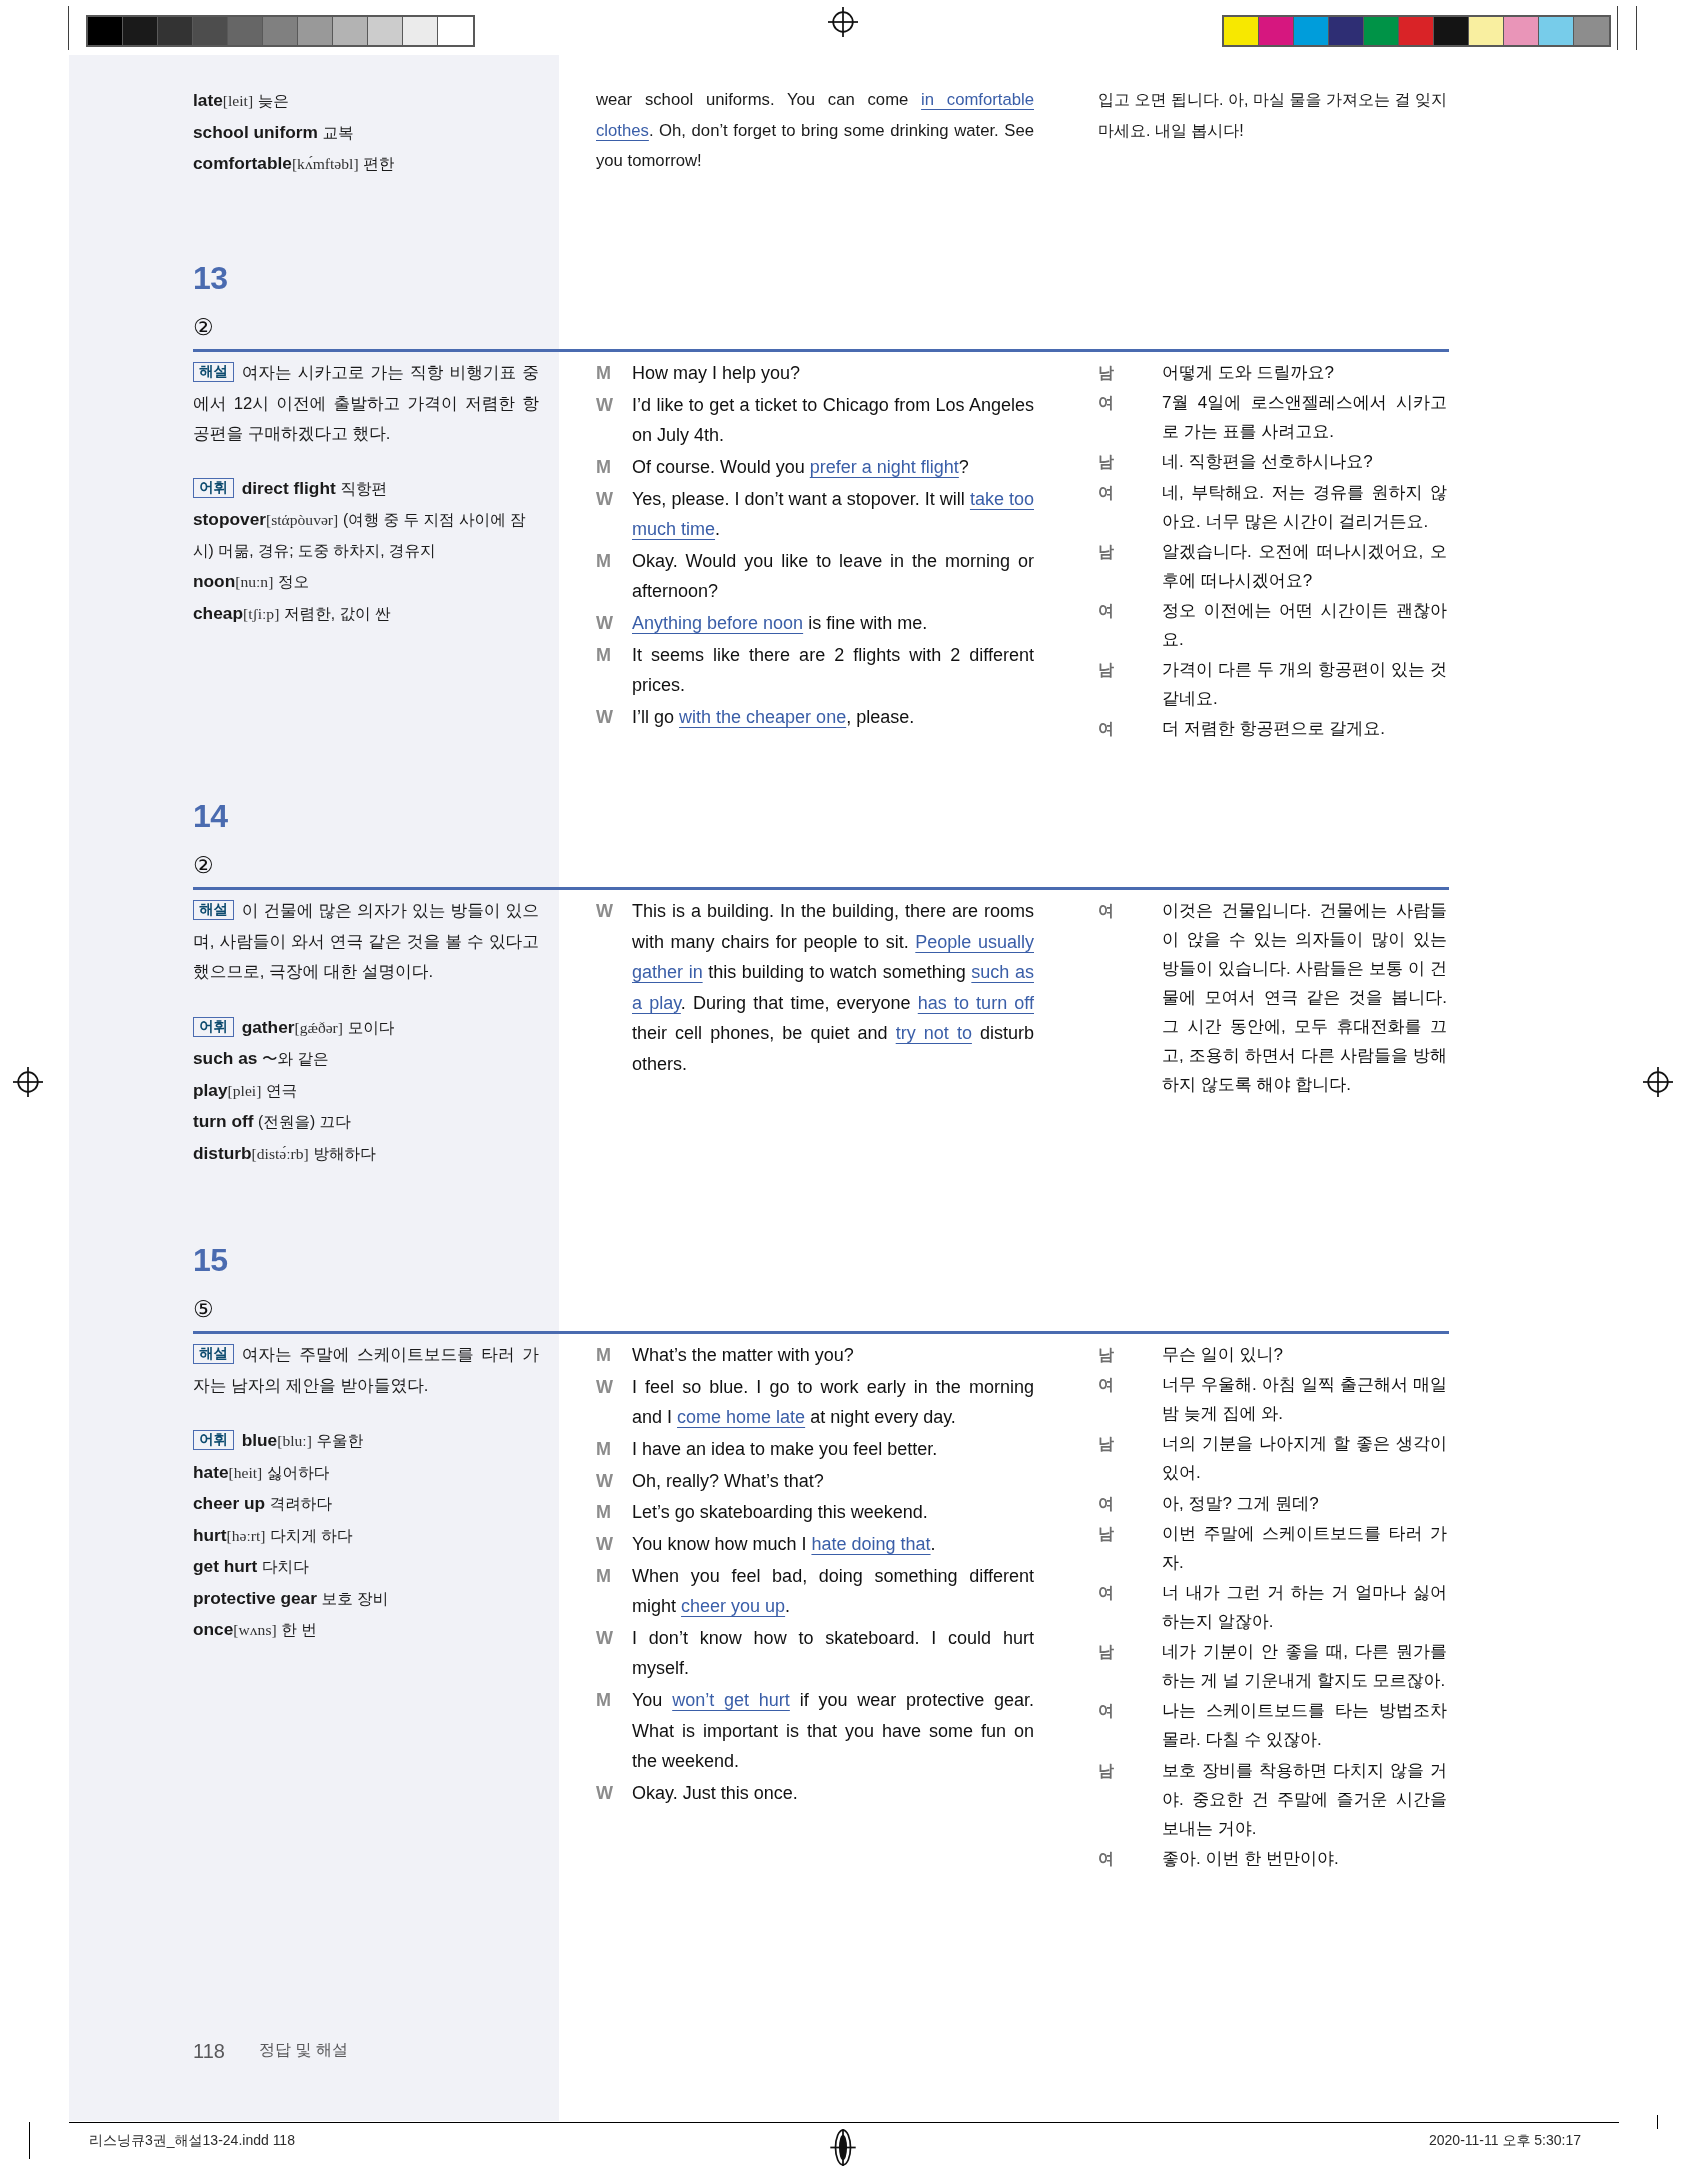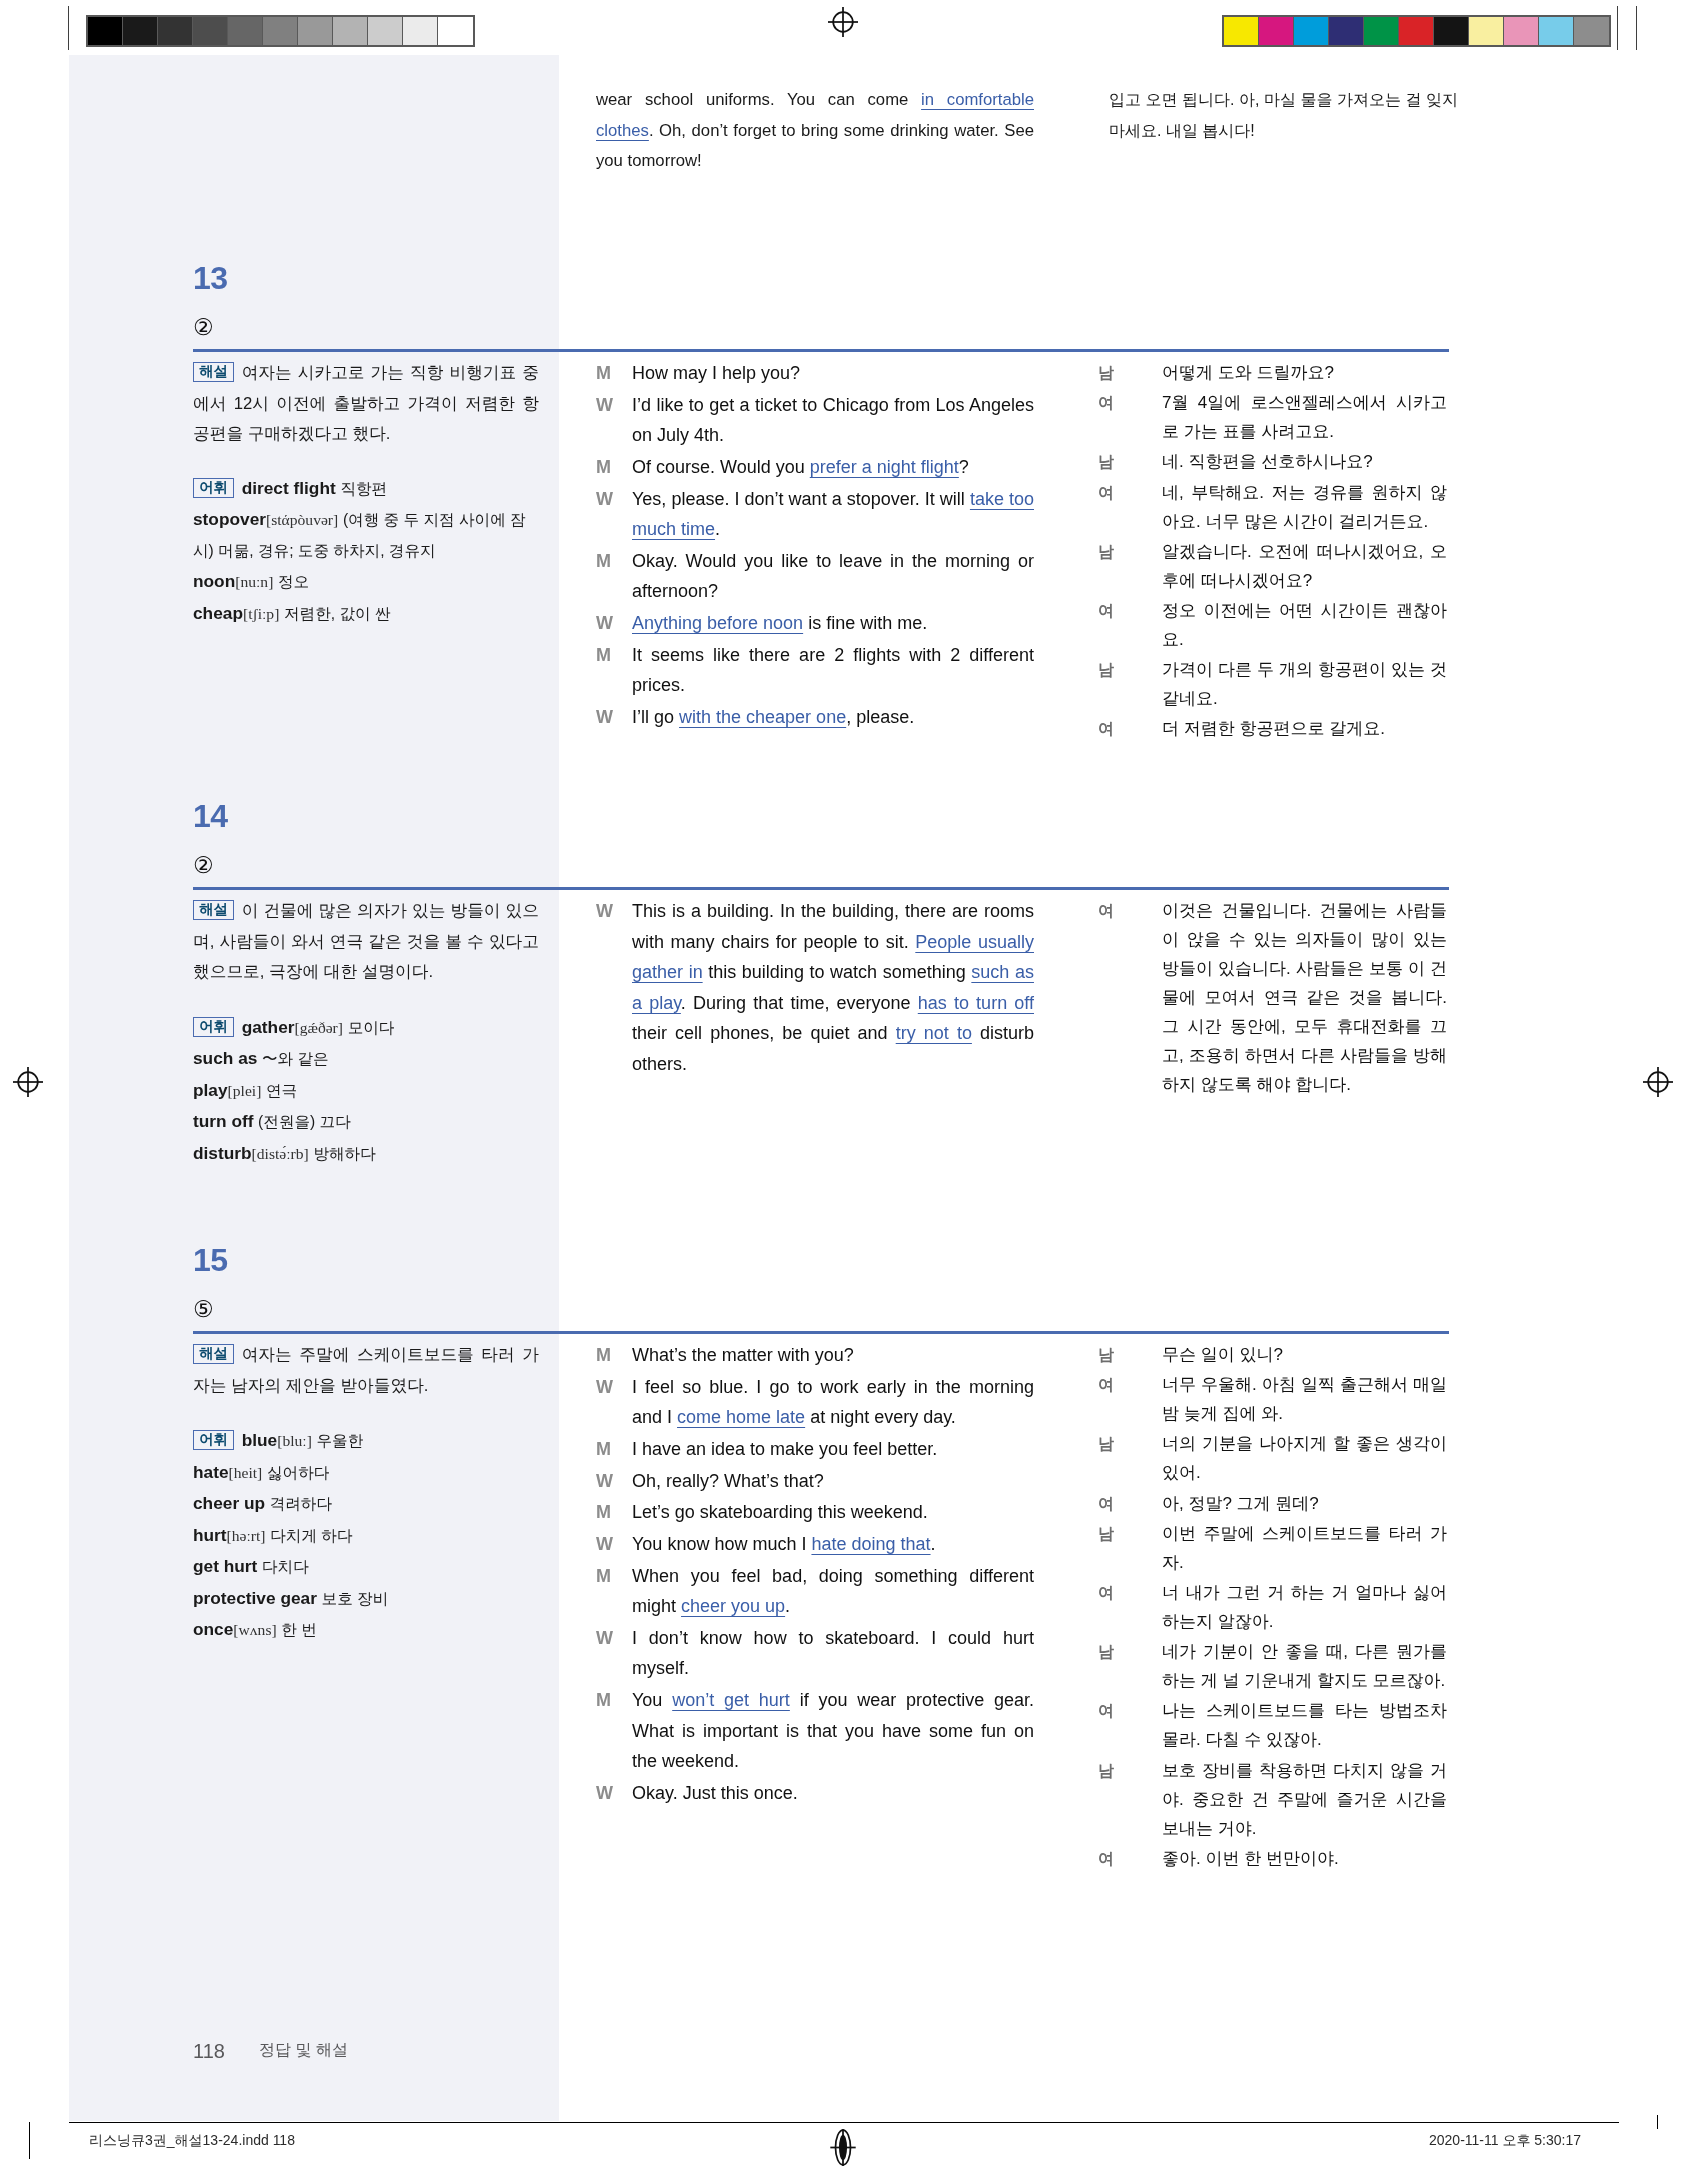--- a/index.html
+++ b/index.html
@@ -153,28 +153,39 @@
     <div class="sw" style="background: rgb(249, 239, 160);"></div>
     <div class="sw" style="background: rgb(233, 149, 184);"></div>
     <div class="sw" style="background: rgb(119, 204, 234);"></div>
     <div class="sw" style="background: rgb(141, 141, 141);"></div>
   </div>
 
 <div class="page-tint"></div>
 
 <div class="content">
 
+  <div class="col-left" style="top:30px;">
+    <div class="vocab-line">
+      <span class="hw">late</span><span class="ipa">[leit]</span> <span class="kr">늦은</span>
+    </div>
+    <div class="vocab-line">
+      <span class="hw">school uniform</span> <span class="kr">교복</span>
+    </div>
+    <div class="vocab-line">
+      <span class="hw">comfortable</span><span class="ipa">[kʌ́mftəbl]</span> <span class="kr">편한</span>
+    </div>
+  </div>
 
   <div class="col-mid" style="top:30px;">
     <div class="para">
       <span>wear school uniforms. You can come </span><u class="key">in comfortable clothes</u><span>. Oh, don’t forget to bring some drinking water. See you tomorrow!</span>
     </div>
   </div>
 
-  <div class="col-right" style="top:30px;margin-left:11px;">
+  <div class="col-right" style="top:30px;">
     <div class="para-kr">입고 오면 됩니다. 아, 마실 물을 가져오는 걸 잊지 마세요. 내일 봅시다!</div>
   </div>
 
   <div class="col-left" style="top:205px;width:1256px;">
     <div class="qnum-row">
       <span class="qnum">13</span>
       <span class="qans">②</span>
     </div>
     <div class="qrule"></div>
   </div>

